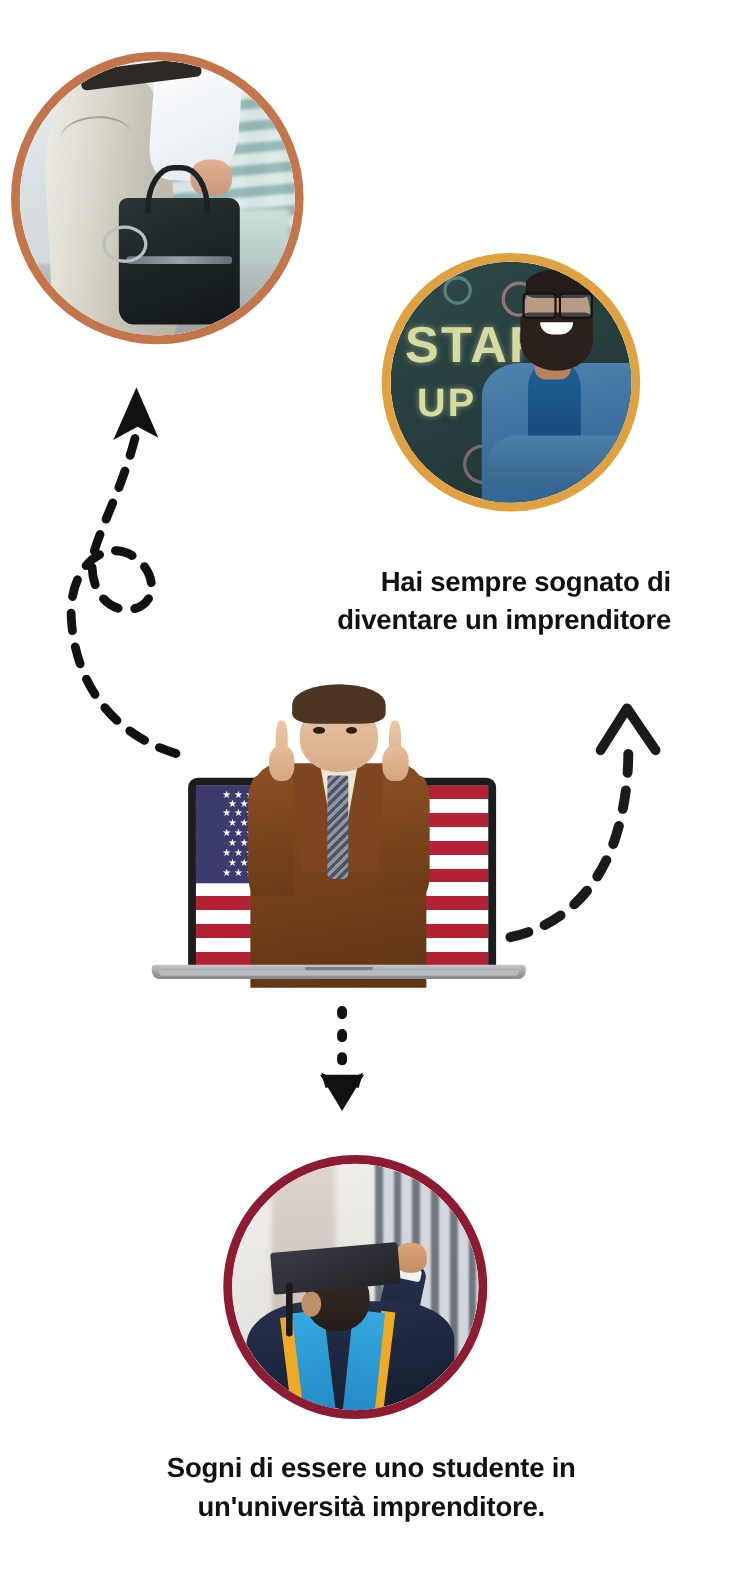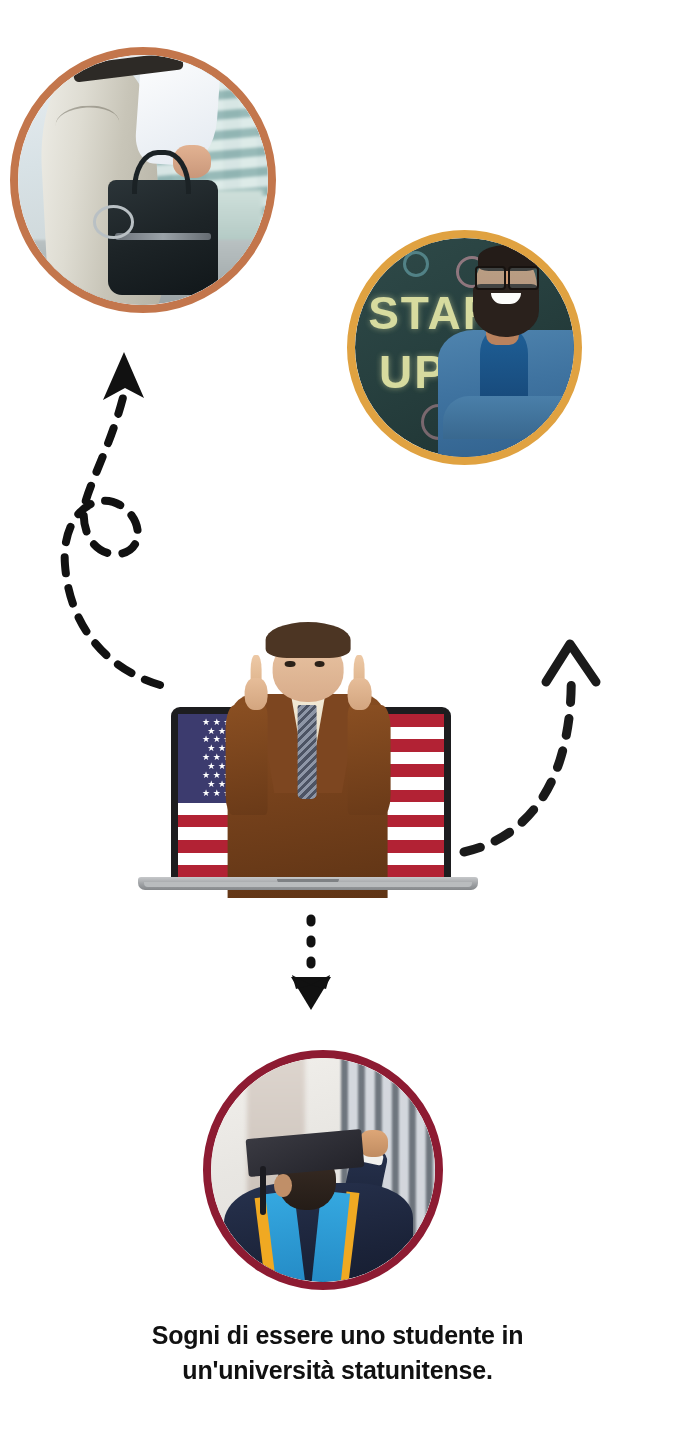--- a/index.html
+++ b/index.html
@@ -129,21 +129,21 @@
     position: absolute; inset: 0;
     background: linear-gradient(150deg,#2f4a49 0%, #27403f 45%, #1d3130 100%);
   }
   .s2-chalk {
     position: absolute; font-family: "Liberation Sans", sans-serif;
     font-weight: bold; color: #e7e9a8; letter-spacing: 2px;
     text-shadow: 0 0 6px rgba(231,233,168,.55);
     opacity: .92;
   }
   .s2-start { left: 6%; top: 22%; font-size: 46px; }
-  .s2-up    { left: 11%; top: 49%; font-size: 46px; }
+  .s2-up    { left: 11%; top: 49%; font-size: 36px; }
   .s2-doodle {
     position: absolute; border: 3px solid rgba(226,160,175,.55); border-radius: 50%;
   }
   .s2-d1 { left: 46%; top: 8%;  width: 26px; height: 26px; }
   .s2-d2 { left: 22%; top: 6%;  width: 20px; height: 20px; border-color: rgba(120,190,200,.5); }
   .s2-d3 { left: 30%; top: 76%; width: 30px; height: 30px; border-color: rgba(226,160,175,.45); }
   .s2-d4 { left: 60%; top: 14%; width: 18px; height: 18px; border-color: rgba(231,233,168,.45); }
   .s2-body {
     position: absolute; left: 38%; top: 42%; width: 74%; height: 62%;
     background: linear-gradient(170deg,#4f84ae 0%, #3f73a0 40%, #2f5f8b 100%);
@@ -399,20 +399,21 @@
         <div class="s2-smile"></div>
         <div class="s2-hair"></div>
         <div class="s2-glasses">
             <i></i>
             <i></i>
           </div>
       </div>
     </div>
   </div>
 
+  <div class="headline" id="text-founder">Hai sempre sognato di diventare un imprenditore</div>
 
   <div id="laptop">
     <div class="lt-lid">
       <div class="lt-screen">
         <div class="flag">
           <div class="stripes"></div>
           <div class="canton">
             <div class="starrow" style="top:4%">★ ★ ★ ★ ★ ★</div>
             <div class="starrow" style="top:14%">★ ★ ★ ★ ★</div>
             <div class="starrow" style="top:24%">★ ★ ★ ★ ★ ★</div>
@@ -489,15 +490,15 @@
         <div class="s3-stole-l"></div>
         <div class="s3-stole-r"></div>
         <div class="s3-head"></div>
         <div class="s3-ear"></div>
         <div class="s3-cap"></div>
         <div class="s3-tassel"></div>
       </div>
     </div>
   </div>
 
-  <div class="headline" id="text-student">Sogni di essere uno studente in un'università statunitense.</div>
+  <div class="headline" id="text-student">Sogni di essere uno studente in un'università imprenditore.</div>
 
 </div>
 
 </body></html>

